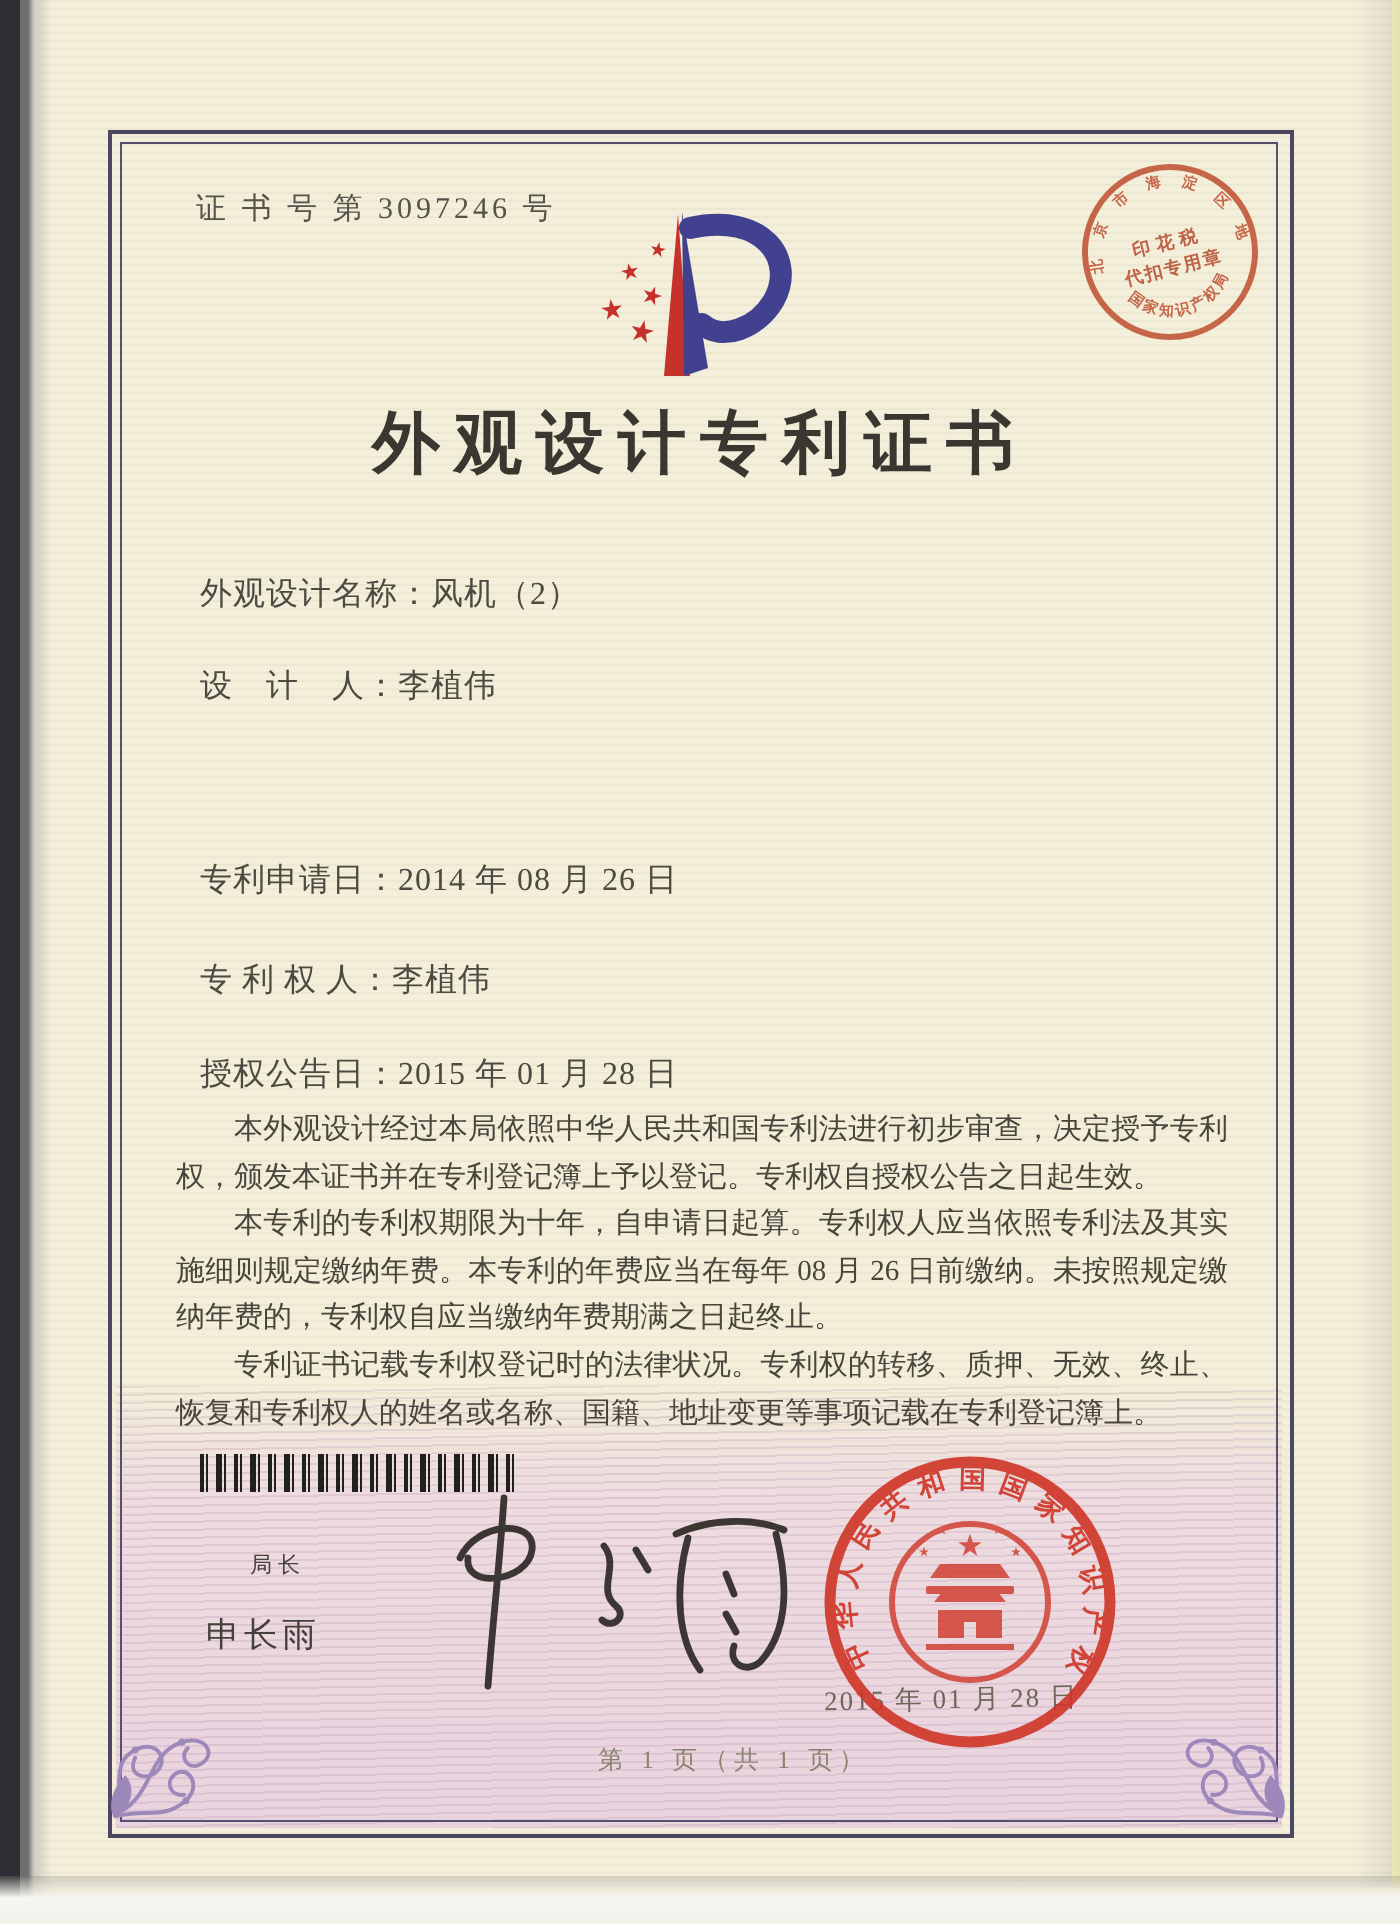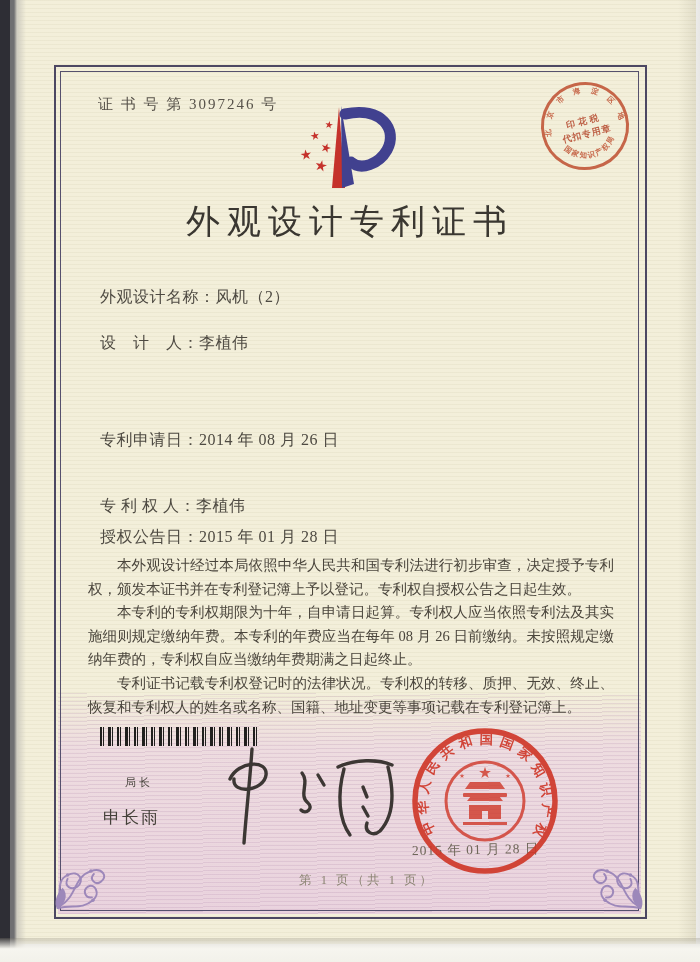--- a/index.html
+++ b/index.html
@@ -1,17 +1,17 @@
 <!DOCTYPE html>
 <html><head>
 <meta charset="utf-8">
 <style>
   html,body{margin:0;padding:0;background:#e9e7df;}
   .canvas{position:relative;width:700px;height:962px;overflow:hidden;
-    font-family:"Liberation Serif","DejaVu Serif",serif;background:#ffffff;}
+    font-family:"Liberation Serif","DejaVu Serif",serif;background:#fef9c3;}
   
   .page{position:absolute;left:18px;top:0;width:678px;height:944px;
     background:#f3efda;z-index:1;}
   .page-tex{position:absolute;inset:0;z-index:2;pointer-events:none;
     background:repeating-linear-gradient(180deg,rgba(173,163,125,.10) 0 1px,rgba(0,0,0,0) 1px 4px);}
   .edge-left{position:absolute;left:0;top:0;width:26px;height:962px;z-index:3;
     background:linear-gradient(90deg,#2e2e35 0 10px,#6f6f72 10px 14px,#cfccc0 17px,rgba(243,239,218,0) 26px);}
   .edge-right{position:absolute;right:0;top:0;width:22px;height:944px;z-index:2;
     background:linear-gradient(90deg,rgba(0,0,0,0),rgba(110,104,88,.16));}
   .edge-bottom{position:absolute;left:0;top:938px;width:700px;height:24px;z-index:3;
@@ -23,21 +23,21 @@
       linear-gradient(180deg,rgba(236,215,227,0) 0,rgba(236,213,226,.72) 55px,rgba(232,206,223,.85) 100%);}
   
   .frame-outer{position:absolute;left:54px;top:65px;width:589px;height:850px;
     border:2px solid #4c4762;z-index:4;}
   .frame-inner{position:absolute;left:60px;top:71px;width:577px;height:838px;
     border:1px solid #55506d;z-index:4;}
   .ornament{position:absolute;z-index:5;}
   .content{position:absolute;z-index:6;color:#46423a;}
   .cert-number{left:98px;top:95px;font-size:15px;letter-spacing:2px;color:#57524a;}
   .big-title{left:0;top:199px;width:700px;text-align:center;font-size:34px;
-    font-weight:normal;letter-spacing:7px;color:#3a3731;}
+    font-weight:bold;letter-spacing:7px;color:#3a3731;}
   .field-row{position:absolute;z-index:6;left:100px;font-size:16px;color:#4e4a42;
     letter-spacing:.5px;white-space:nowrap;}
   .body-text{left:88px;top:554px;width:526px;font-size:14.5px;line-height:23.6px;
     text-align:justify;color:#4a453c;}
   .body-text p{margin:0;text-indent:2em;}
   .barcode{position:absolute;left:100px;top:727px;width:158px;height:19px;z-index:6;
     background:repeating-linear-gradient(90deg,#20201e 0 2px,rgba(0,0,0,0) 2px 3px,
       #20201e 3px 4px,rgba(0,0,0,0) 4px 8px,#20201e 8px 11px,rgba(0,0,0,0) 11px 12px,
       #20201e 12px 13px,rgba(0,0,0,0) 13px 17px);}
   .sig-title{left:103px;top:775px;font-size:11px;color:#45413a;
@@ -121,21 +121,21 @@
     <text font-size="7.4" fill="#bf4f30" font-weight="bold">
       <textPath href="#tax-bot" startOffset="4" textLength="60" lengthAdjust="spacing">国家知识产权局</textPath>
     </text>
     <text x="48" y="46" text-anchor="middle" font-size="9" letter-spacing="3" fill="#b5492e" font-weight="bold">印花税</text>
     <text x="48" y="59" text-anchor="middle" font-size="9" letter-spacing="1" fill="#b5492e" font-weight="bold">代扣专用章</text>
   </svg>
 
   <div class="field-row" style="top:287px;"><span>外观设计名称：</span><span>风机（2）</span></div>
   <div class="field-row" style="top:333px;font-family:Liberation Mono, monospace;"><span>设　计　人：</span><span>李植伟</span></div>
   <div class="field-row" style="top:430px;"><span>专利申请日：</span><span>2014 年 08 月 26 日</span></div>
-  <div class="field-row" style="top:496px;"><span>专 利 权 人：</span><span>李植伟</span></div>
+  <div class="field-row" style="top:480px;"><span>专 利 权 人：</span><span>李植伟</span></div>
   <div class="field-row" style="top:527px;"><span>授权公告日：</span><span>2015 年 01 月 28 日</span></div>
 
   <div class="content body-text abs">
     <p>本外观设计经过本局依照中华人民共和国专利法进行初步审查，决定授予专利权，颁发本证书并在专利登记簿上予以登记。专利权自授权公告之日起生效。</p>
     <p>本专利的专利权期限为十年，自申请日起算。专利权人应当依照专利法及其实施细则规定缴纳年费。本专利的年费应当在每年 08 月 26 日前缴纳。未按照规定缴纳年费的，专利权自应当缴纳年费期满之日起终止。</p>
     <p>专利证书记载专利权登记时的法律状况。专利权的转移、质押、无效、终止、恢复和专利权人的姓名或名称、国籍、地址变更等事项记载在专利登记簿上。</p>
   </div>
 
   <div class="barcode"></div>
 

